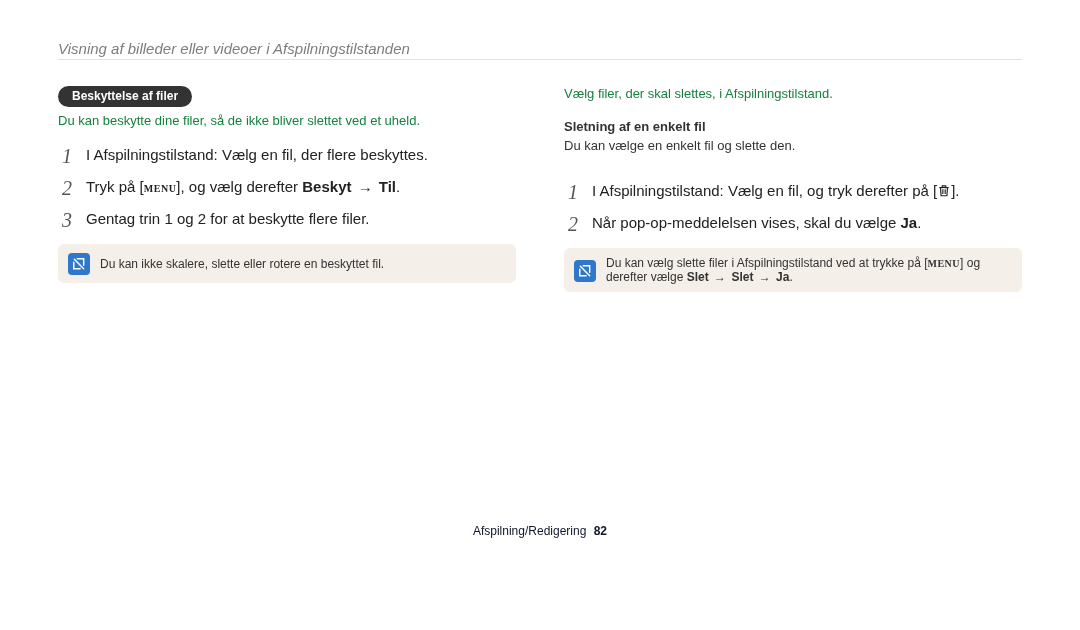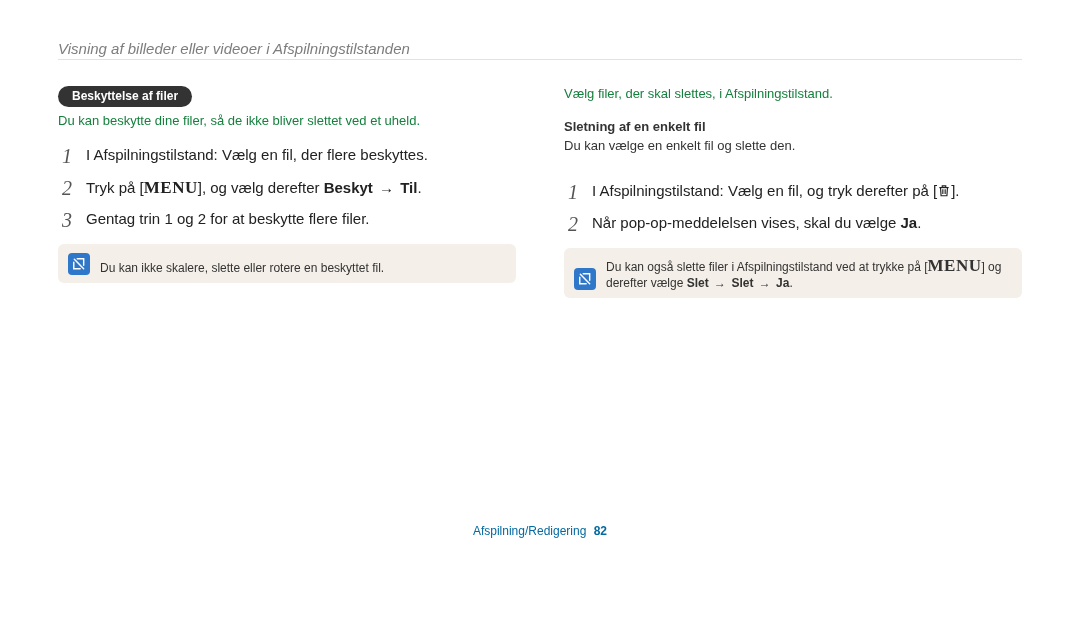--- a/index.html
+++ b/index.html
@@ -7,29 +7,29 @@
   .page { width: 1080px; height: 552px; position: relative; padding: 40px 58px 20px 58px; }
   .header-line { font-size: 15px; color: #7d7d7d; font-style: italic; margin-bottom: 2px; }
   .header-rule { border: none; border-top: 1px solid #e2e2e2; margin-bottom: 26px; }
   .columns { display: flex; gap: 48px; }
   .col { flex: 1; }
   .pill { display: inline-block; background: #333; color: #fff; border-radius: 12px; padding: 3px 14px 4px 14px; font-size: 12px; font-weight: 600; margin-bottom: 6px; }
   .intro { font-size: 13px; color: #15803d; margin-bottom: 18px; }
   .steps { display: flex; flex-direction: column; gap: 12px; margin-bottom: 14px; }
   .step { display: flex; align-items: flex-start; gap: 10px; font-size: 15px; color: #222; }
   .step .num { font-style: italic; font-family: Georgia, "Times New Roman", serif; font-size: 20px; line-height: 1; color: #555; width: 18px; text-align: center; }
-  .menu-label { font-family: "Times New Roman", serif; letter-spacing: 0.5px; font-weight: bold; font-size: 17px; }
+  .menu-label { font-family: "Times New Roman", serif; letter-spacing: 0.5px; font-weight: bold; font-size: 10px; }
   .arrow { padding: 0 2px; }
-  .note { display: flex; align-items: flex-end; background: #f4efe8; border-radius: 6px; padding: 8px 10px; gap: 10px; font-size: 12px; color: #333; margin-bottom: 14px; }
+  .note { display: flex; align-items: center; background: #f4efe8; border-radius: 6px; padding: 8px 10px; gap: 10px; font-size: 12px; color: #333; margin-bottom: 14px; }
   .note-icon { width: 22px; height: 22px; flex-shrink: 0; border-radius: 4px; background: #2e77c9; display: flex; align-items: center; justify-content: center; margin-top: 1px; }
   .note-text strong { font-weight: 700; }
   .sub-head { font-size: 13px; font-weight: 700; margin-bottom: 4px; }
   .sub-intro { font-size: 13px; margin-bottom: 29px; }
   .trash-icon { display: inline-flex; vertical-align: -2px; }
-  .footer { position: absolute; bottom: 14px; left: 0; width: 100%; text-align: center; font-size: 12px; color: #0369a1; }
+  .footer { position: absolute; bottom: 14px; left: 0; width: 100%; text-align: center; font-size: 12px; color: #0f172a; }
   .footer .pg { font-weight: 700; margin-left: 4px; }
 </style>
 </head>
 <body>
 
 <div class="page">
   <div class="header-line">Visning af billeder eller videoer i Afspilningstilstanden</div>
   <hr class="header-rule">
 
   <div class="columns">
@@ -98,21 +98,21 @@
 
       <div class="note">
         <span class="note-icon">
           <svg width="14" height="14" viewBox="0 0 24 24" fill="none" stroke="#fff" stroke-width="2.5" stroke-linecap="round">
             <path d="M4 4 L20 20"></path>
               <path d="M9 3 H20 V14"></path>
               <path d="M3 9 V20 H14"></path>
           </svg>
         </span>
         <span class="note-text">
-          <span>Du kan også slette filer i Afspilningstilstand ved at trykke på [</span><span class="menu-label">MENU</span><span>] og derefter vælge </span><strong>Slet</strong><span class="arrow"> → </span><strong>Slet</strong><span class="arrow"> → </span><strong>Ja</strong><span>.</span>
+          <span>Du kan vælg slette filer i Afspilningstilstand ved at trykke på [</span><span class="menu-label">MENU</span><span>] og derefter vælge </span><strong>Slet</strong><span class="arrow"> → </span><strong>Slet</strong><span class="arrow"> → </span><strong>Ja</strong><span>.</span>
         </span>
       </div>
     </div>
 
   </div>
 
   <div class="footer">
     <span>Afspilning/Redigering</span>
     <span class="pg">82</span>
   </div>

